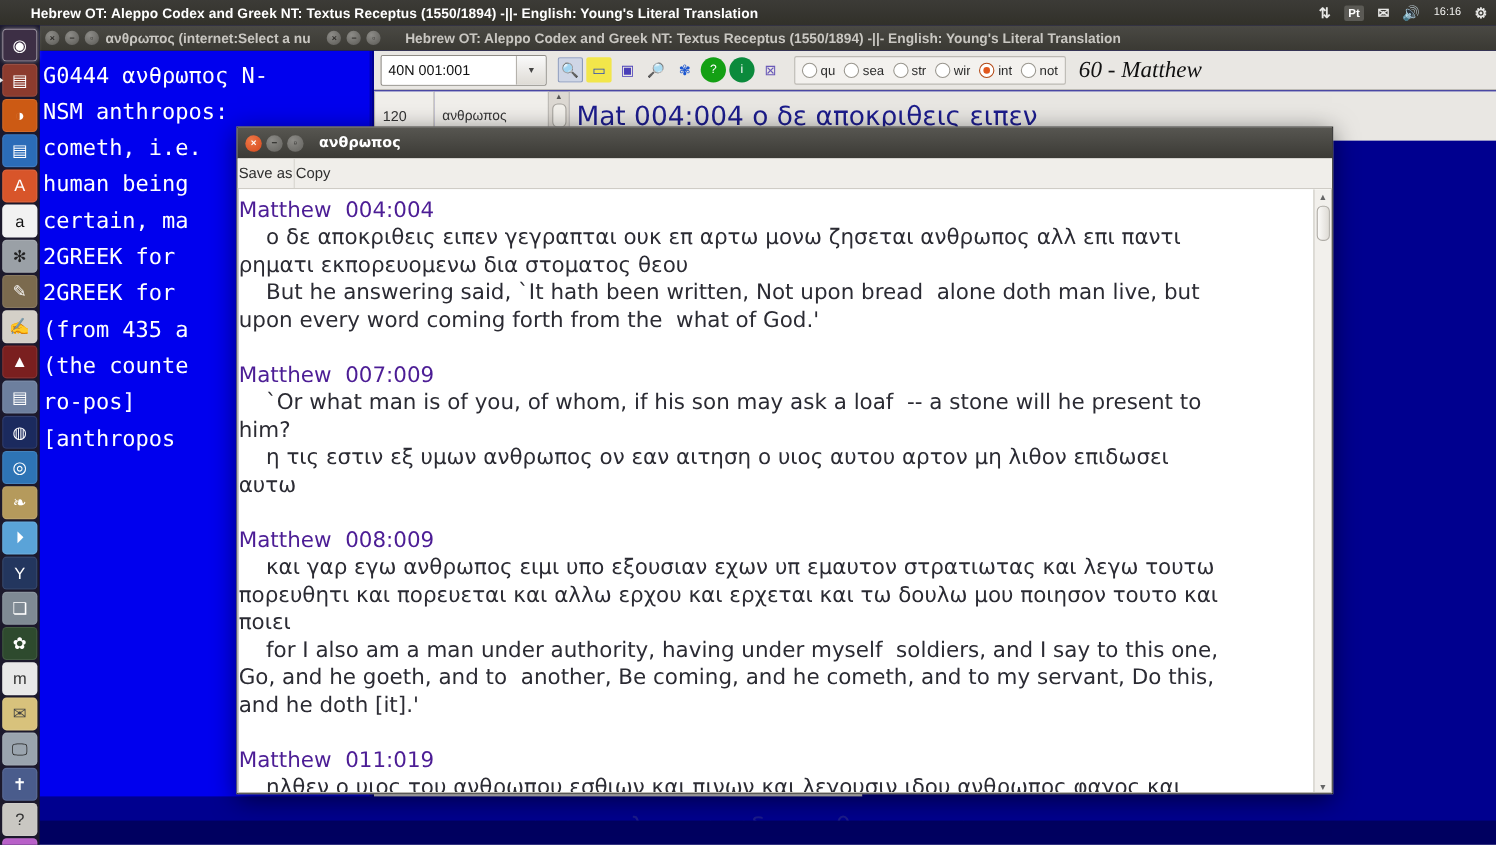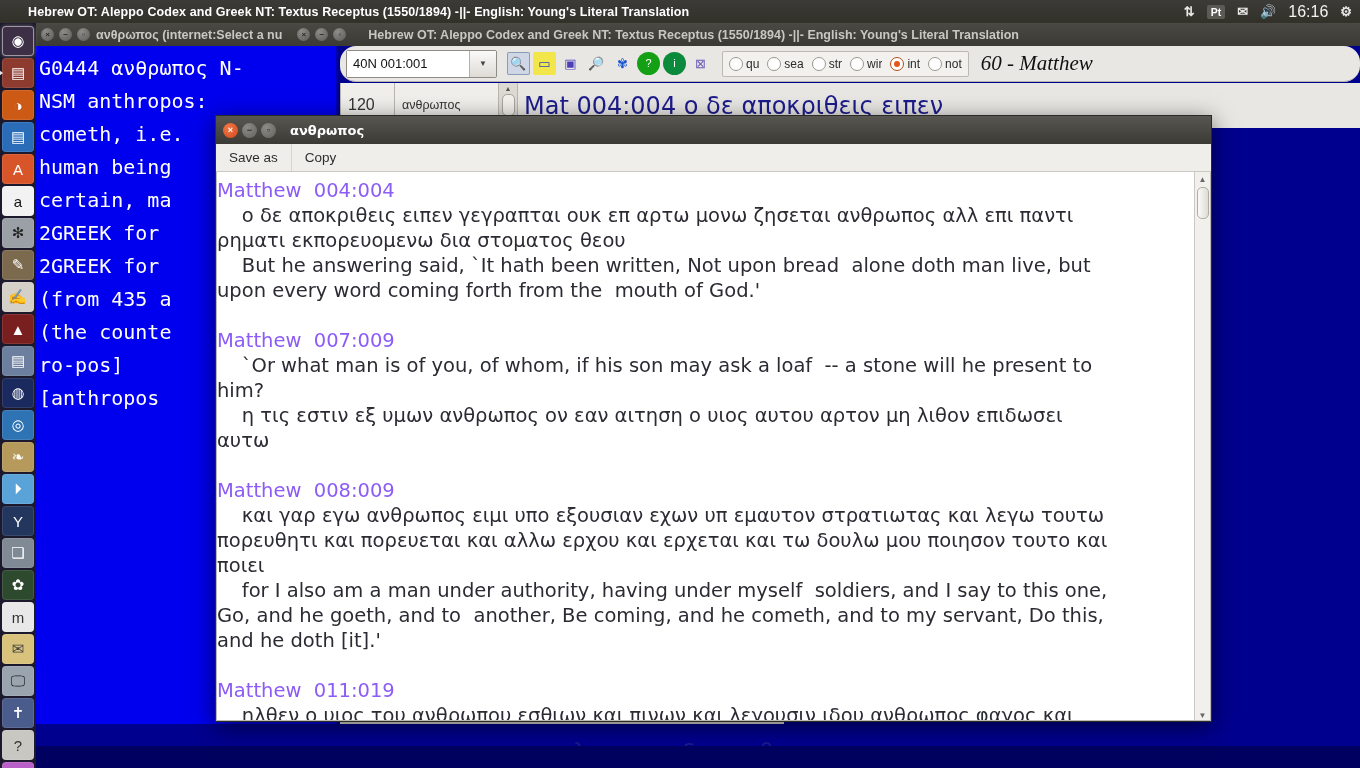--- a/index.html
+++ b/index.html
@@ -16,21 +16,21 @@
     color:#ffffff;font-size:12.5px;font-weight:bold;
     display:flex;align-items:center;
     z-index:500;
   }
   #top-panel .wintitle{margin-left:28px;letter-spacing:0.1px;white-space:nowrap;}
   #top-panel .tray{margin-left:auto;display:flex;align-items:center;gap:12px;padding-right:8px;}
   #top-panel .tray .ic{font-size:13px;color:#e8e8e6;line-height:1;}
   #top-panel .tray .pt{
     background:#5b5a55;border-radius:2px;padding:1px 4px;font-size:10.5px;color:#fff;font-weight:bold;
   }
-  #top-panel .tray .clock{font-size:16px;font-weight:normal;color:#f2f2f0;}
+  #top-panel .tray .clock{font-size:10px;font-weight:normal;color:#f2f2f0;}
 
   
   #launcher{
     position:absolute;left:0;top:23px;width:36px;height:745px;
     background:rgba(32,28,36,0.88);
     z-index:400;
     display:flex;flex-direction:column;align-items:center;
     padding-top:2px;
   }
   .lnk{
@@ -70,21 +70,20 @@
     font-family:"DejaVu Sans Mono","Liberation Mono",monospace;
     font-size:20px;line-height:33px;
     padding:6px 0 0 3px;box-sizing:border-box;
     border-right:2px solid #0000b0;overflow:hidden;white-space:nowrap;
   }
   
   #toolbar{
     position:absolute;left:304px;top:0;width:1020px;height:36px;
     background:#e9e7e3;display:flex;align-items:center;padding:0 3px;box-sizing:border-box;
     border-bottom:1px solid #b9b6b0;
-    border-radius:16px;
   }
   .ref-combo{
     display:flex;align-items:stretch;height:26px;margin-left:3px;
     border:1px solid #8f8c86;background:#fff;border-radius:2px;overflow:hidden;
   }
   .ref-combo input{
     border:0;outline:0;width:110px;padding:0 6px;font-size:13px;
     font-family:"Liberation Sans",sans-serif;color:#111;background:#fff;
   }
   .ref-combo .arrow{
@@ -111,21 +110,21 @@
   #book-title{
     margin-left:12px;font-family:"Liberation Serif",serif;font-style:italic;
     font-size:21px;color:#111;white-space:nowrap;
   }
   
   #row2{
     position:absolute;left:304px;top:37px;width:1020px;height:45px;display:flex;align-items:stretch;
   }
   .cnt-cell{
     width:46px;background:#f1efeb;border:1px solid #b9b6b0;border-top:0;
-    display:flex;align-items:center;padding-left:7px;font-size:16px;color:#333;
+    display:flex;align-items:center;padding-left:7px;font-size:13px;color:#333;
   }
   .word-cell{
     width:96px;background:#f1efeb;border:1px solid #b9b6b0;border-top:0;border-left:0;
     display:flex;align-items:center;padding-left:7px;font-size:12.5px;color:#333;
   }
   .mini-scroll{
     width:18px;background:#ddd9d3;border:1px solid #b9b6b0;border-top:0;border-left:0;
     display:flex;flex-direction:column;align-items:center;justify-content:flex-start;padding-top:2px;
   }
   .mini-scroll .sbtn{font-size:7px;color:#555;}
@@ -174,30 +173,30 @@
   .dbtn{width:15px;height:15px;border-radius:50%;display:flex;align-items:center;justify-content:center;
         font-size:9px;font-weight:bold;color:#4a2410;flex:none;}
   .dbtn.close{background:radial-gradient(circle at 35% 30%,#f07746,#d4491d);color:#fff;}
   .dbtn.min{background:radial-gradient(circle at 35% 30%,#8c8b87,#63625e);color:#2a2a27;}
   .dbtn.max{background:radial-gradient(circle at 35% 30%,#8c8b87,#63625e);color:#2a2a27;}
   #dlg-title .ttxt{margin-left:14px;font-family:"DejaVu Sans",sans-serif;}
   #dlg-menu{
     height:27px;flex:none;background:#f0eeea;border-bottom:1px solid #cbc8c2;
     display:flex;align-items:center;font-size:13.5px;color:#2e2e2e;
   }
-  #dlg-menu .mi{padding:0 13px;height:100%;display:flex;align-items:center;}
+  #dlg-menu .mi{padding:0 1px;height:100%;display:flex;align-items:center;}
   #dlg-menu .mi + .mi{border-left:1px solid #d8d5cf;}
   #dlg-body{
     flex:1;display:flex;background:#ffffff;overflow:hidden;border:1px solid #bdbab4;border-top:0;
   }
   #dlg-text{
     flex:1;padding:6px 6px 0 0;font-size:19.5px;line-height:25px;color:#2b2b33;
     overflow:hidden;font-family:"DejaVu Sans",sans-serif;
   }
-  #dlg-text .ref{color:#8b5cf6;}
+  #dlg-text .ref{color:#4c1d95;}
   #dlg-text p{margin:0;white-space:pre-wrap;}
   #dlg-text .gap{height:25px;}
   #dlg-scroll{
     width:15px;flex:none;background:#f2f0ec;border-left:1px solid #cbc8c2;
     display:flex;flex-direction:column;align-items:center;padding-top:3px;
   }
   #dlg-scroll .ar{font-size:8px;color:#666;}
   #dlg-scroll .th{width:10px;height:30px;margin-top:3px;border-radius:5px;
      background:linear-gradient(to right,#fbfaf8,#dfdcd6);border:1px solid #b0ada7;}
   #dlg-scroll .sp{flex:1;}
@@ -420,21 +419,21 @@
     <div class="mi">Copy</div>
   </div>
 
   <div id="dlg-body">
     <div id="dlg-text">
 
       <p class="ref">Matthew  004:004</p>
       <p>    ο δε αποκριθεις ειπεν γεγραπται ουκ επ αρτω μονω ζησεται ανθρωπος αλλ επι παντι
 ρηματι εκπορευομενω δια στοματος θεου</p>
       <p>    But he answering said, `It hath been written, Not upon bread  alone doth man live, but
-upon every word coming forth from the  mouth of God.'</p>
+upon every word coming forth from the  what of God.'</p>
       <div class="gap"></div>
 
       <p class="ref">Matthew  007:009</p>
       <p>    `Or what man is of you, of whom, if his son may ask a loaf  -- a stone will he present to
 him?</p>
       <p>    η τις εστιν εξ υμων ανθρωπος ον εαν αιτηση ο υιος αυτου αρτον μη λιθον επιδωσει
 αυτω</p>
       <div class="gap"></div>
 
       <p class="ref">Matthew  008:009</p>

